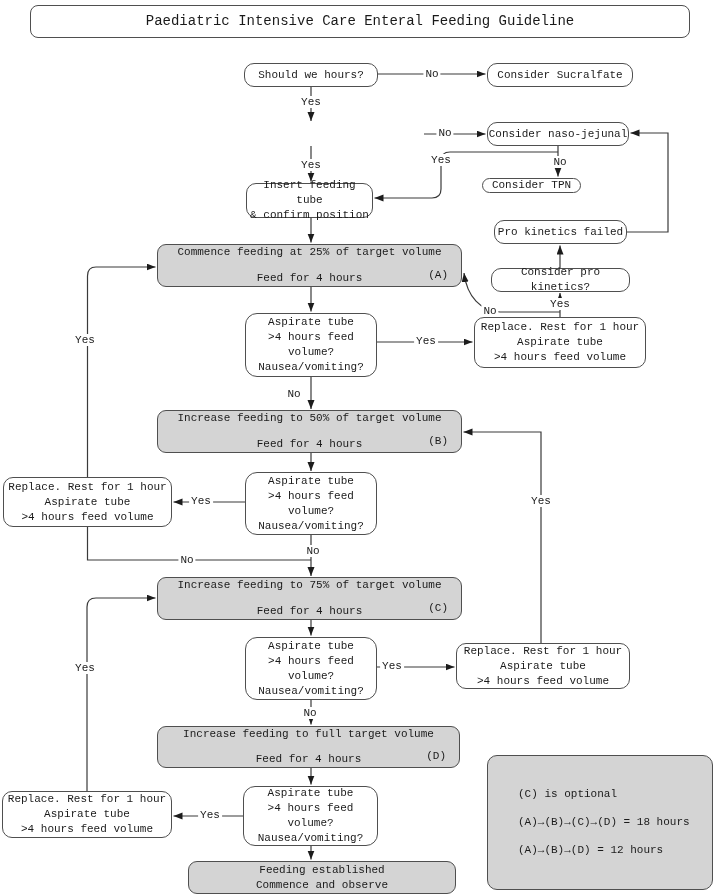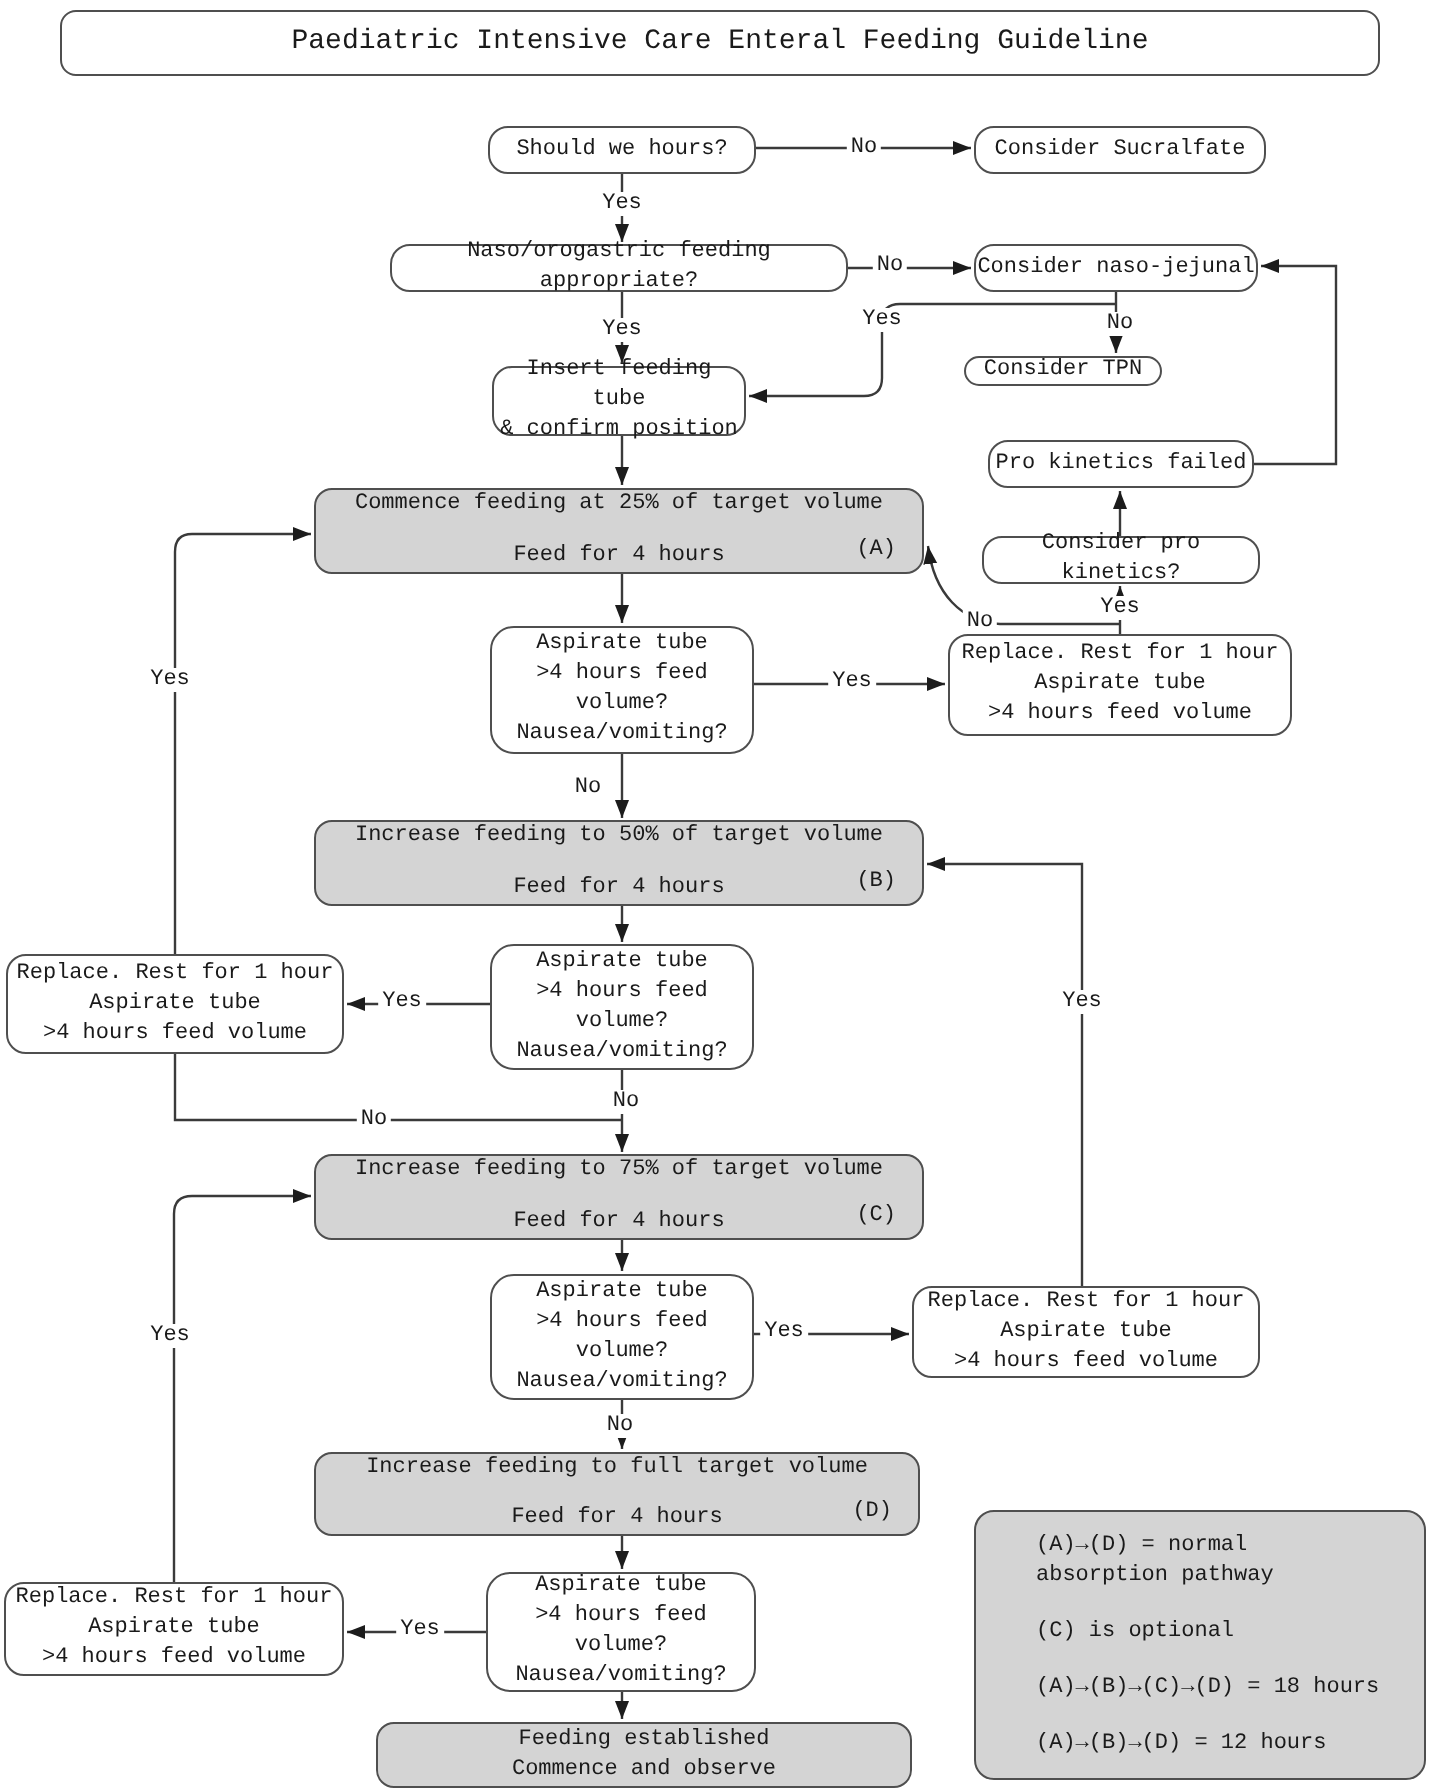--- a/index.html
+++ b/index.html
@@ -30,23 +30,20 @@
     <div class="bl">Paediatric Intensive Care Enteral Feeding Guideline</div>
   </div>
 
   <div class="box" style="left:244px;top:63px;width:134px;height:24px">
     <div class="bl">Should we hours?</div>
   </div>
   <div class="box" style="left:487px;top:63px;width:146px;height:24px">
     <div class="bl">Consider Sucralfate</div>
   </div>
 
-  <div class="box" style="left:195px;top:122px;width:229px;height:24px">
-    <div class="bl">Naso/orogastric feeding appropriate?</div>
-  </div>
   <div class="box" style="left:487px;top:122px;width:142px;height:24px">
     <div class="bl">Consider naso-jejunal</div>
   </div>
 
   <div class="box" style="left:482px;top:178px;width:99px;height:15px">
     <div class="bl">Consider TPN</div>
   </div>
 
   <div class="box" style="left:246px;top:183px;width:127px;height:35px">
     <div class="bl">Insert feeding tube</div>
@@ -136,21 +133,20 @@
     <div class="bl">Aspirate tube</div>
     <div class="bl">&gt;4 hours feed volume</div>
   </div>
 
   <div class="box gray" style="left:188px;top:861px;width:268px;height:33px;border-radius:9px">
     <div class="bl">Feeding established</div>
     <div class="bl">Commence and observe</div>
   </div>
 
   <div class="box gray legend" style="left:487px;top:755px;width:226px;height:135px">
-    <div class="li first">(A)→(D) = normal absorption pathway</div>
     <div class="li">(C) is optional</div>
     <div class="li">(A)→(B)→(C)→(D) = 18 hours</div>
     <div class="li">(A)→(B)→(D) = 12 hours</div>
   </div>
 
   <svg class="connectors" width="720" height="895" viewBox="0 0 720 895">
     <defs>
       <marker id="arr" markerWidth="10" markerHeight="8" refX="9" refY="3.5" orient="auto" markerUnits="userSpaceOnUse">
         <path d="M0,0 L9,3.5 L0,7 Z" fill="#1c1c1c"></path>
       </marker>

